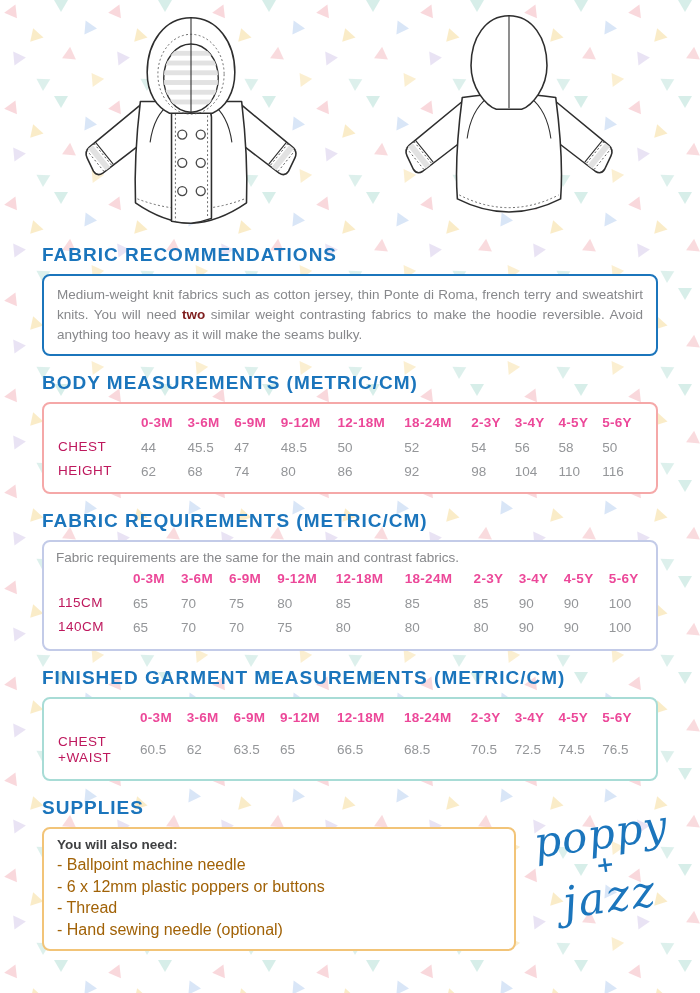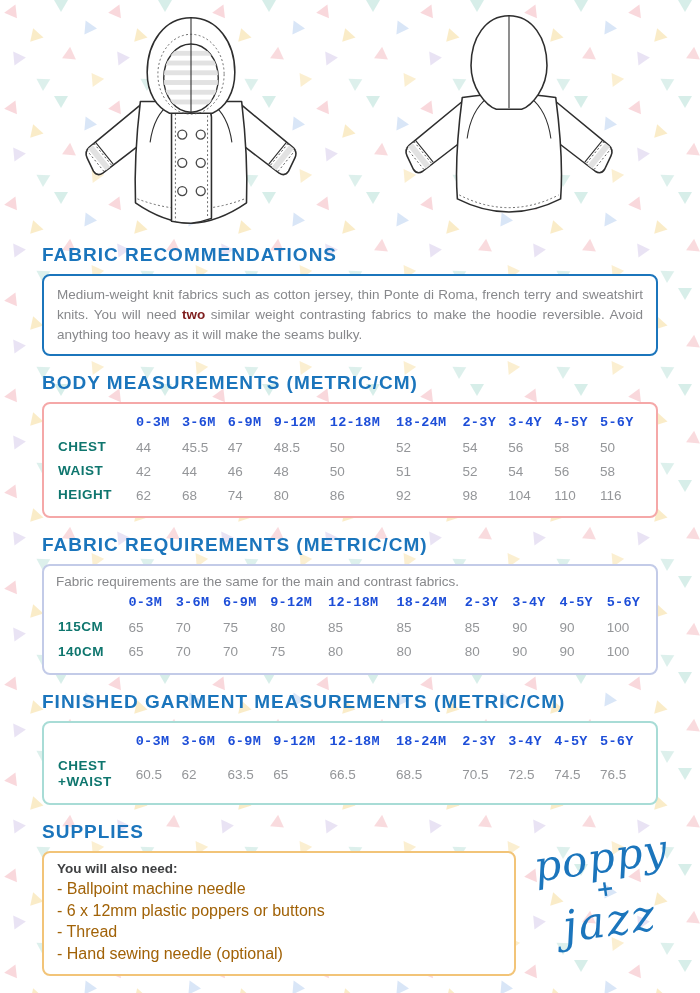--- a/index.html
+++ b/index.html
@@ -65,29 +65,28 @@
     width: 100%;
     border-collapse: collapse;
     font-size: 13.5px;
   }
   table.size-table th, table.size-table td {
     text-align: left;
     padding: 4px 2px;
     white-space: nowrap;
   }
   table.size-table thead th {
-    color: #1d4ed8;
+    color: #ec4899;
     font-weight: bold;
     letter-spacing: 0.3px;
     padding-bottom: 5px;
-    font-family: Liberation Mono, monospace;
   }
   table.size-table tbody th {
-    color: #0f766e;
-    font-weight: bold;
+    color: #be185d;
+    font-weight: normal;
     letter-spacing: 0.5px;
     white-space: pre-line;
     line-height: 1.2;
     padding-right: 8px;
   }
   table.size-table tbody td { color: #949699; }
   .supplies-row {
     display: flex;
     align-items: flex-start;
     gap: 24px;
@@ -264,33 +263,20 @@
                 <td>44</td>
                 <td>45.5</td>
                 <td>47</td>
                 <td>48.5</td>
                 <td>50</td>
                 <td>52</td>
                 <td>54</td>
                 <td>56</td>
                 <td>58</td>
                 <td>50</td>
-              </tr>
-              <tr>
-                <th>WAIST</th>
-                <td>42</td>
-                <td>44</td>
-                <td>46</td>
-                <td>48</td>
-                <td>50</td>
-                <td>51</td>
-                <td>52</td>
-                <td>54</td>
-                <td>56</td>
-                <td>58</td>
               </tr>
               <tr>
                 <th>HEIGHT</th>
                 <td>62</td>
                 <td>68</td>
                 <td>74</td>
                 <td>80</td>
                 <td>86</td>
                 <td>92</td>
                 <td>98</td>

